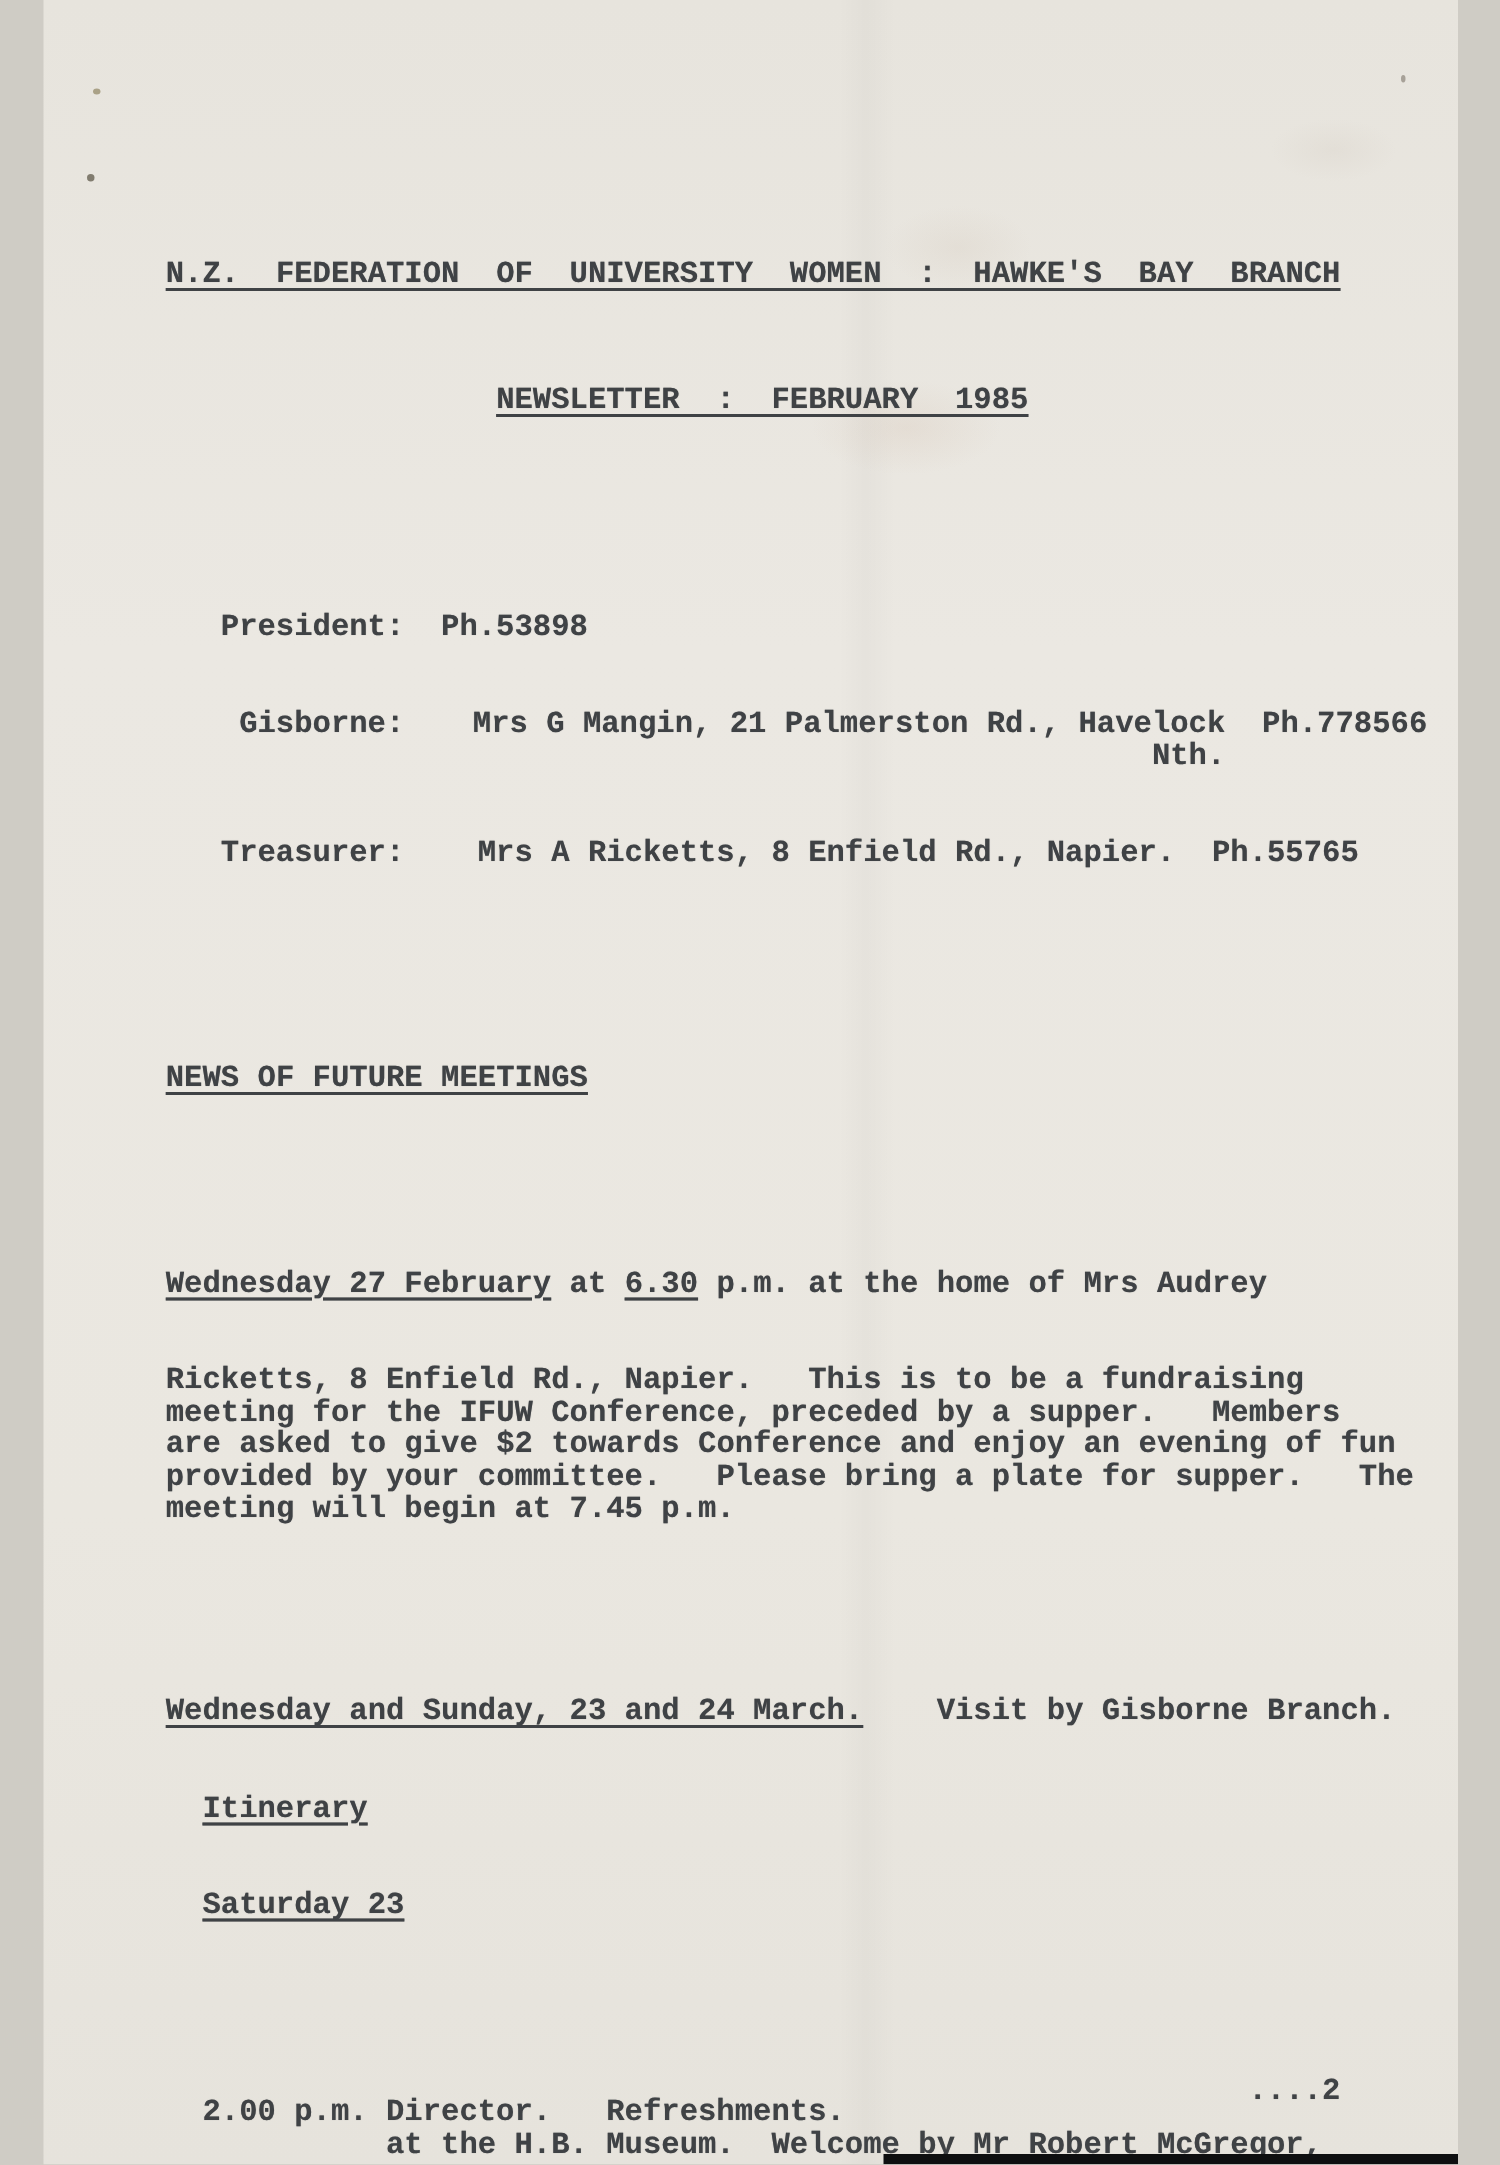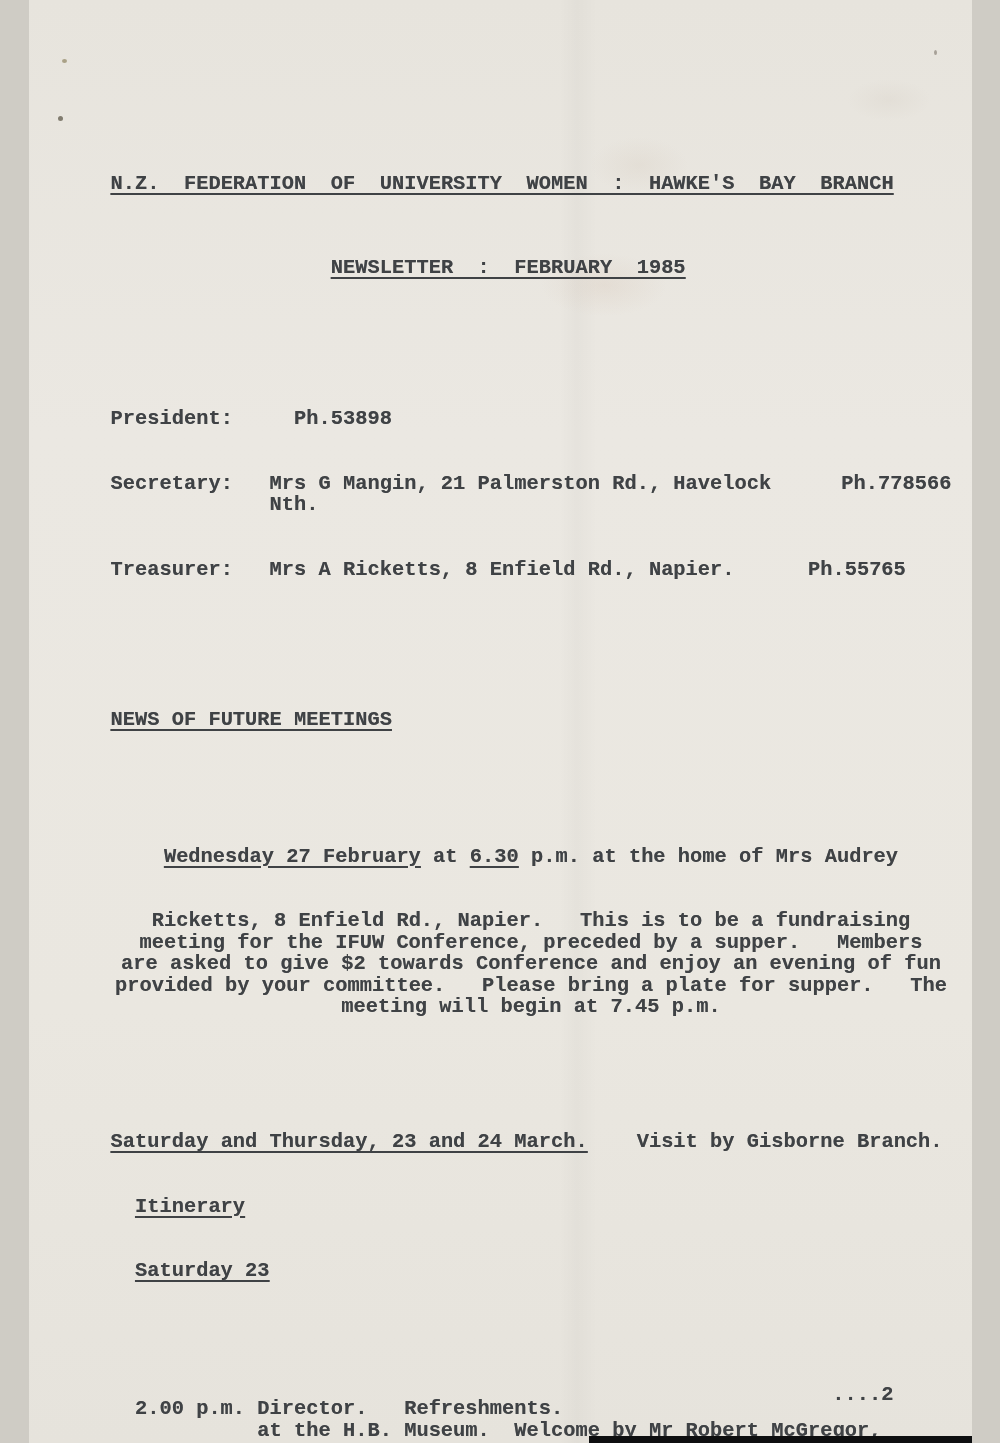--- a/index.html
+++ b/index.html
@@ -25,27 +25,27 @@
     position:relative;
     padding:108px 20px 0 82px;
     white-space:pre-wrap;
   }
   .u{
     text-decoration:underline;
     text-decoration-thickness:1.8px;
     text-underline-offset:4px;
   }
   .subtitle{margin-top:20px;margin-left:18ch;}
-  .officers{margin-top:22px;}
+  .officers{margin-top:22px;text-align:right;}
   .officer-row{display:flex;}
   .officer-row .role{flex:0 0 13ch;}
   .officer-row .detail{min-width:42ch;}
   .officer-row .phone{margin-left:2ch;}
   .news-heading{margin-top:21px;}
-  .feb-para{margin-top:8px;text-align:center;}
+  .feb-para{margin-top:8px;}
   .march-heading{margin-top:6px;}
   .indent2{margin-left:2ch;}
   .schedule{margin-left:2ch;}
   .sched-sat{margin-top:9px;}
   .srow{display:flex;}
   .sched-sat .time{flex:0 0 10ch;}
   .srow .desc{flex:1 1 auto;}
   .page-number{
     position:absolute;
     top:1384px;right:78px;
@@ -66,39 +66,39 @@
 
     <div class="u">N.Z.  FEDERATION  OF  UNIVERSITY  WOMEN  :  HAWKE'S  BAY  BRANCH</div>
     <div class="subtitle u">NEWSLETTER  :  FEBRUARY  1985</div>
 
     <div class="officers">
       <div class="officer-row">
         <span class="role">President:</span>
         <span class="phone">Ph.53898</span>
       </div>
       <div class="officer-row">
-        <span class="role">Secretary:</span>
+        <span class="role">Gisborne:</span>
         <span class="detail">Mrs G Mangin, 21 Palmerston Rd., Havelock Nth.</span>
         <span class="phone">Ph.778566</span>
       </div>
       <div class="officer-row">
         <span class="role">Treasurer:</span>
         <span class="detail">Mrs A Ricketts, 8 Enfield Rd., Napier.</span>
         <span class="phone">Ph.55765</span>
       </div>
     </div>
 
     <div class="news-heading u">NEWS OF FUTURE MEETINGS</div>
 
     <div class="feb-para">
       <div><span class="u">Wednesday 27 February</span><span> at </span><span class="u">6.30</span><span> p.m. at the home of Mrs Audrey</span></div>
       <div><div>Ricketts, 8 Enfield Rd., Napier.   This is to be a fundraising</div><div>meeting for the IFUW Conference, preceded by a supper.   Members</div><div>are asked to give $2 towards Conference and enjoy an evening of fun</div><div>provided by your committee.   Please bring a plate for supper.   The</div><div>meeting will begin at 7.45 p.m.</div></div>
     </div>
 
-    <div class="march-heading"><span class="u">Saturday and Thursday, 23 and 24 March.</span><span>    Visit by Gisborne Branch.</span></div>
+    <div class="march-heading"><span class="u">Wednesday and Sunday, 23 and 24 March.</span><span>    Visit by Gisborne Branch.</span></div>
     <div class="indent2 u">Itinerary</div>
     <div class="indent2 u">Saturday 23</div>
 
     <div class="schedule sched-sat">
       <div class="srow">
         <span class="time">2.00 p.m.</span>
         <div class="desc"><div>Director.   Refreshments.</div><div>at the H.B. Museum.  Welcome by Mr Robert McGregor,</div></div>
       </div>
       
       

